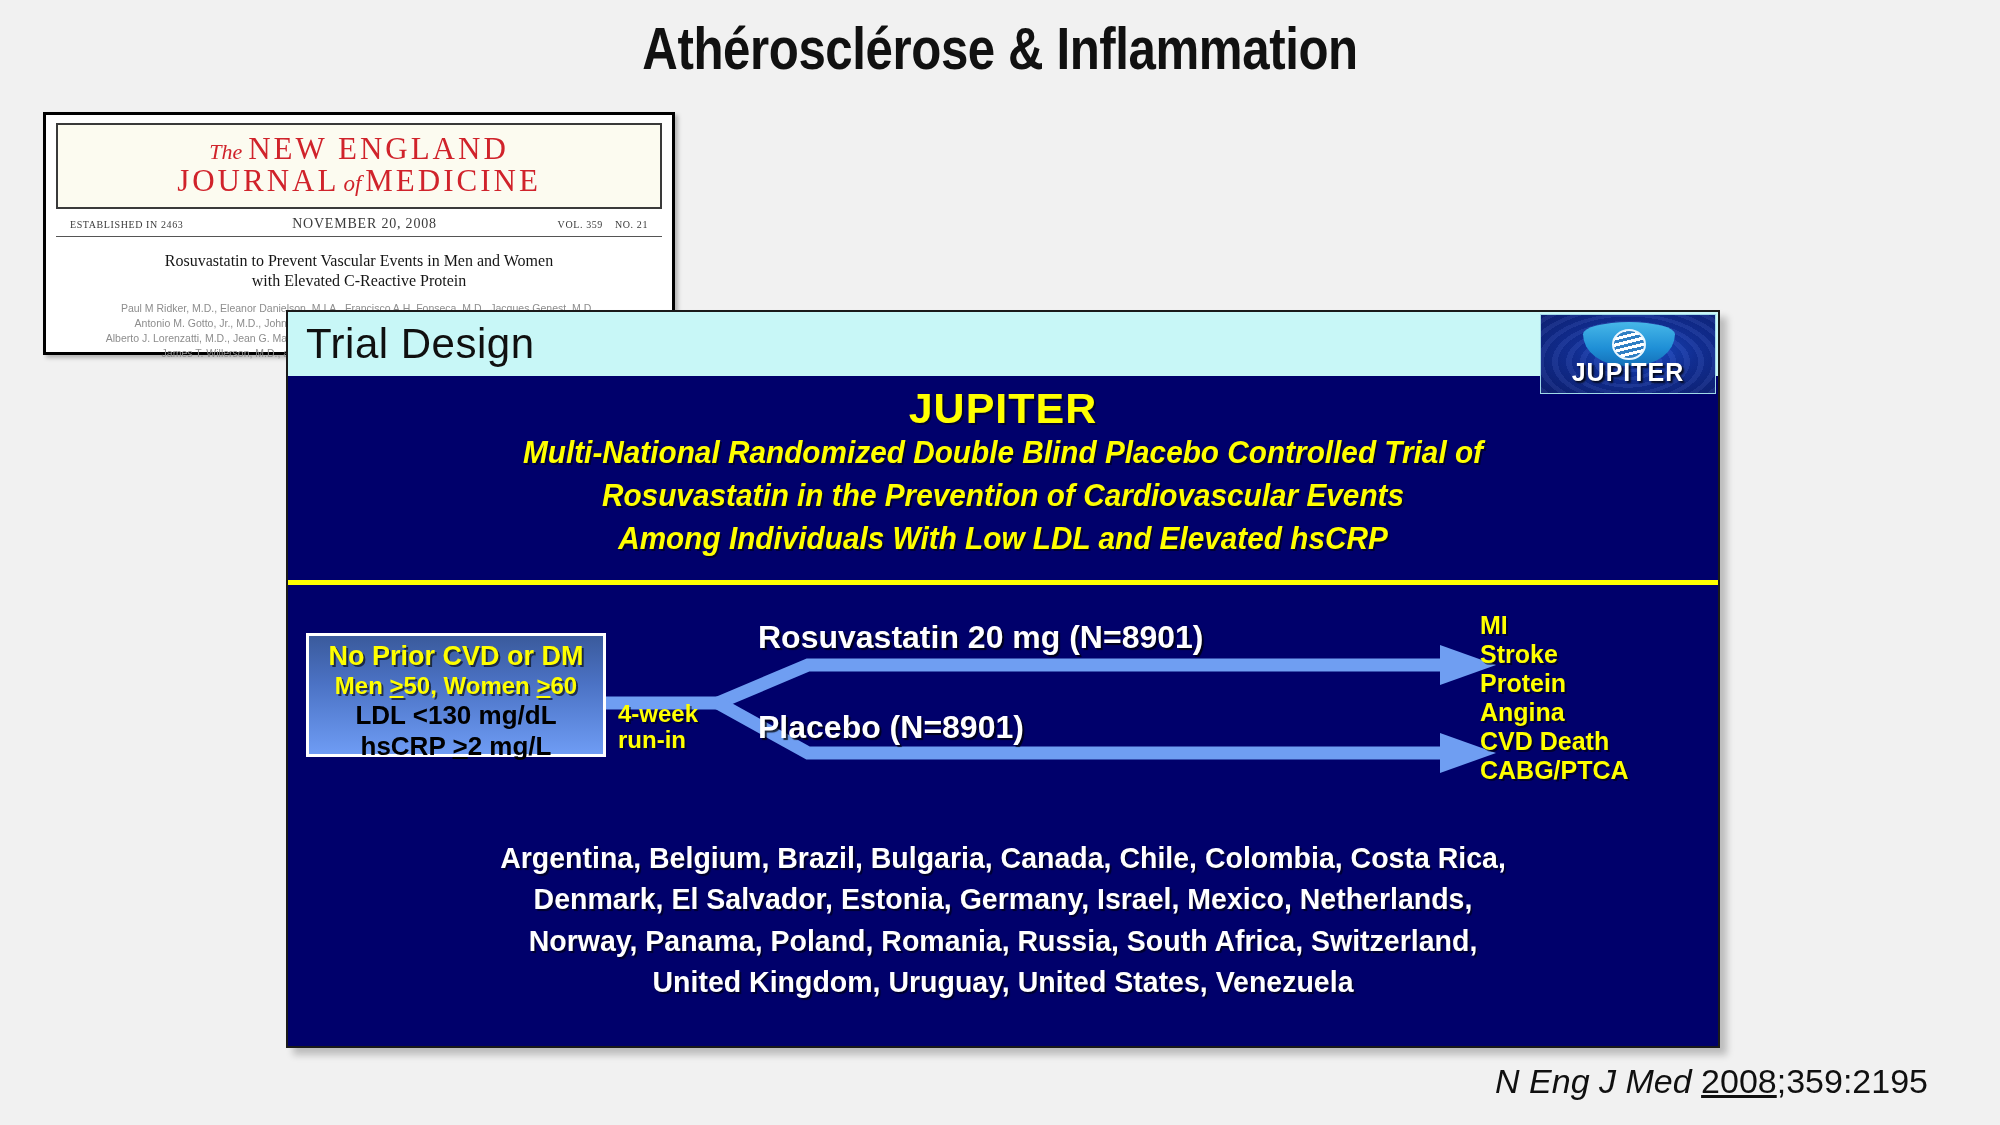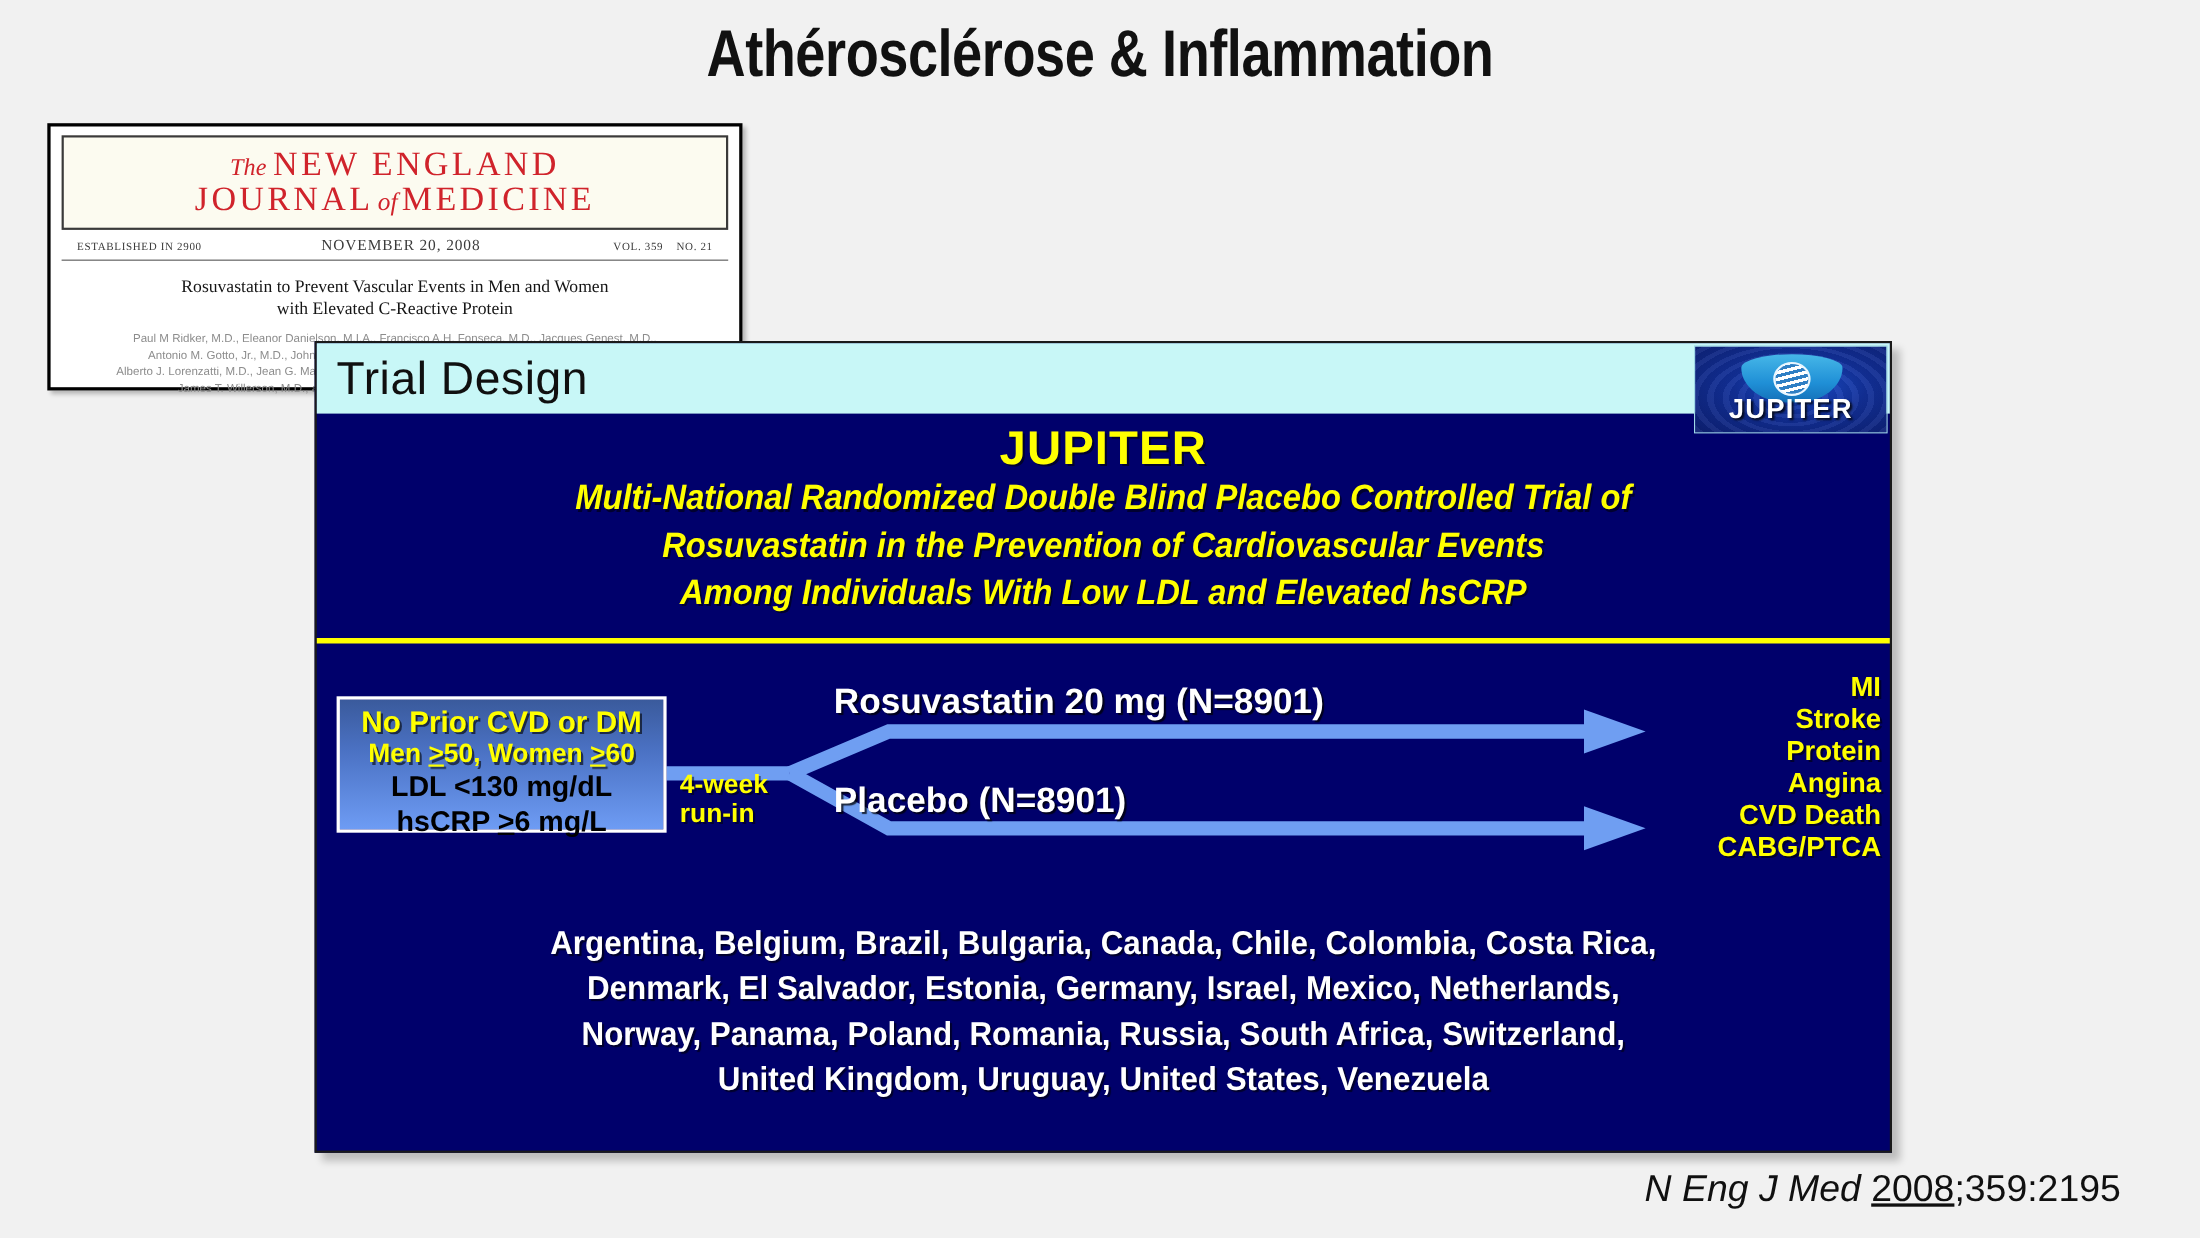--- a/index.html
+++ b/index.html
@@ -270,21 +270,21 @@
     white-space: nowrap;
   }
   .arm-label.top  { left: 470px; top: 8px; }
   .arm-label.bot  { left: 470px; top: 98px; }
 
   .outcomes {
     position: absolute;
     right: 8px;
     top: 0px;
     width: 230px;
-    text-align: right;
+    text-align: left;
     font-family: "Liberation Sans", sans-serif;
     font-weight: bold;
     font-size: 25px;
     color: #ffff00;
     line-height: 1.16;
     text-shadow: 2px 2px 0 rgba(0,0,0,0.55);
   }
 
   .flow-svg {
     position: absolute;
@@ -332,21 +332,21 @@
   <div class="nejm-masthead">
     <div class="nejm-line1">
       <span class="nejm-the">The</span><span>NEW ENGLAND</span>
     </div>
     <div class="nejm-line2">
       <span>JOURNAL</span><span class="nejm-of">of</span><span>MEDICINE</span>
     </div>
   </div>
 
   <div class="nejm-subbar">
-    <div class="nejm-est">ESTABLISHED IN 2900</div>
+    <div class="nejm-est">ESTABLISHED IN 2463</div>
     <div class="nejm-date">NOVEMBER 20, 2008</div>
     <div class="nejm-vol">
       <span>VOL. 359</span><span>NO. 21</span>
     </div>
   </div>
 
   <div class="nejm-article-title">
     <div>Rosuvastatin to Prevent Vascular Events in Men and Women</div>
     <div>with Elevated C-Reactive Protein</div>
   </div>
@@ -392,21 +392,21 @@
       <polygon points="1152,34 1208,54 1152,74" fill="#6f9ef2"></polygon>
 
       <path d="M430,92 L520,142 L1160,142" stroke="#6f9ef2" stroke-width="13" fill="none" stroke-linejoin="miter"></path>
       <polygon points="1152,122 1208,142 1152,162" fill="#6f9ef2"></polygon>
     </svg>
 
     <div class="criteria-box">
       <div class="crit-y l1">No Prior CVD or DM</div>
       <div class="crit-y l2"><span>Men </span><span class="crit-u">&gt;</span><span>50, Women </span><span class="crit-u">&gt;</span><span>60</span></div>
       <div class="crit-b">LDL &lt;130 mg/dL</div>
-      <div class="crit-b"><span>hsCRP </span><span class="crit-u">&gt;</span><span>6 mg/L</span></div>
+      <div class="crit-b"><span>hsCRP </span><span class="crit-u">&gt;</span><span>2 mg/L</span></div>
     </div>
 
     <div class="runin">
       <div>4-week</div>
       <div>run-in</div>
     </div>
 
     <div class="arm-label top">Rosuvastatin  20 mg (N=8901)</div>
     <div class="arm-label bot">Placebo (N=8901)</div>
 

